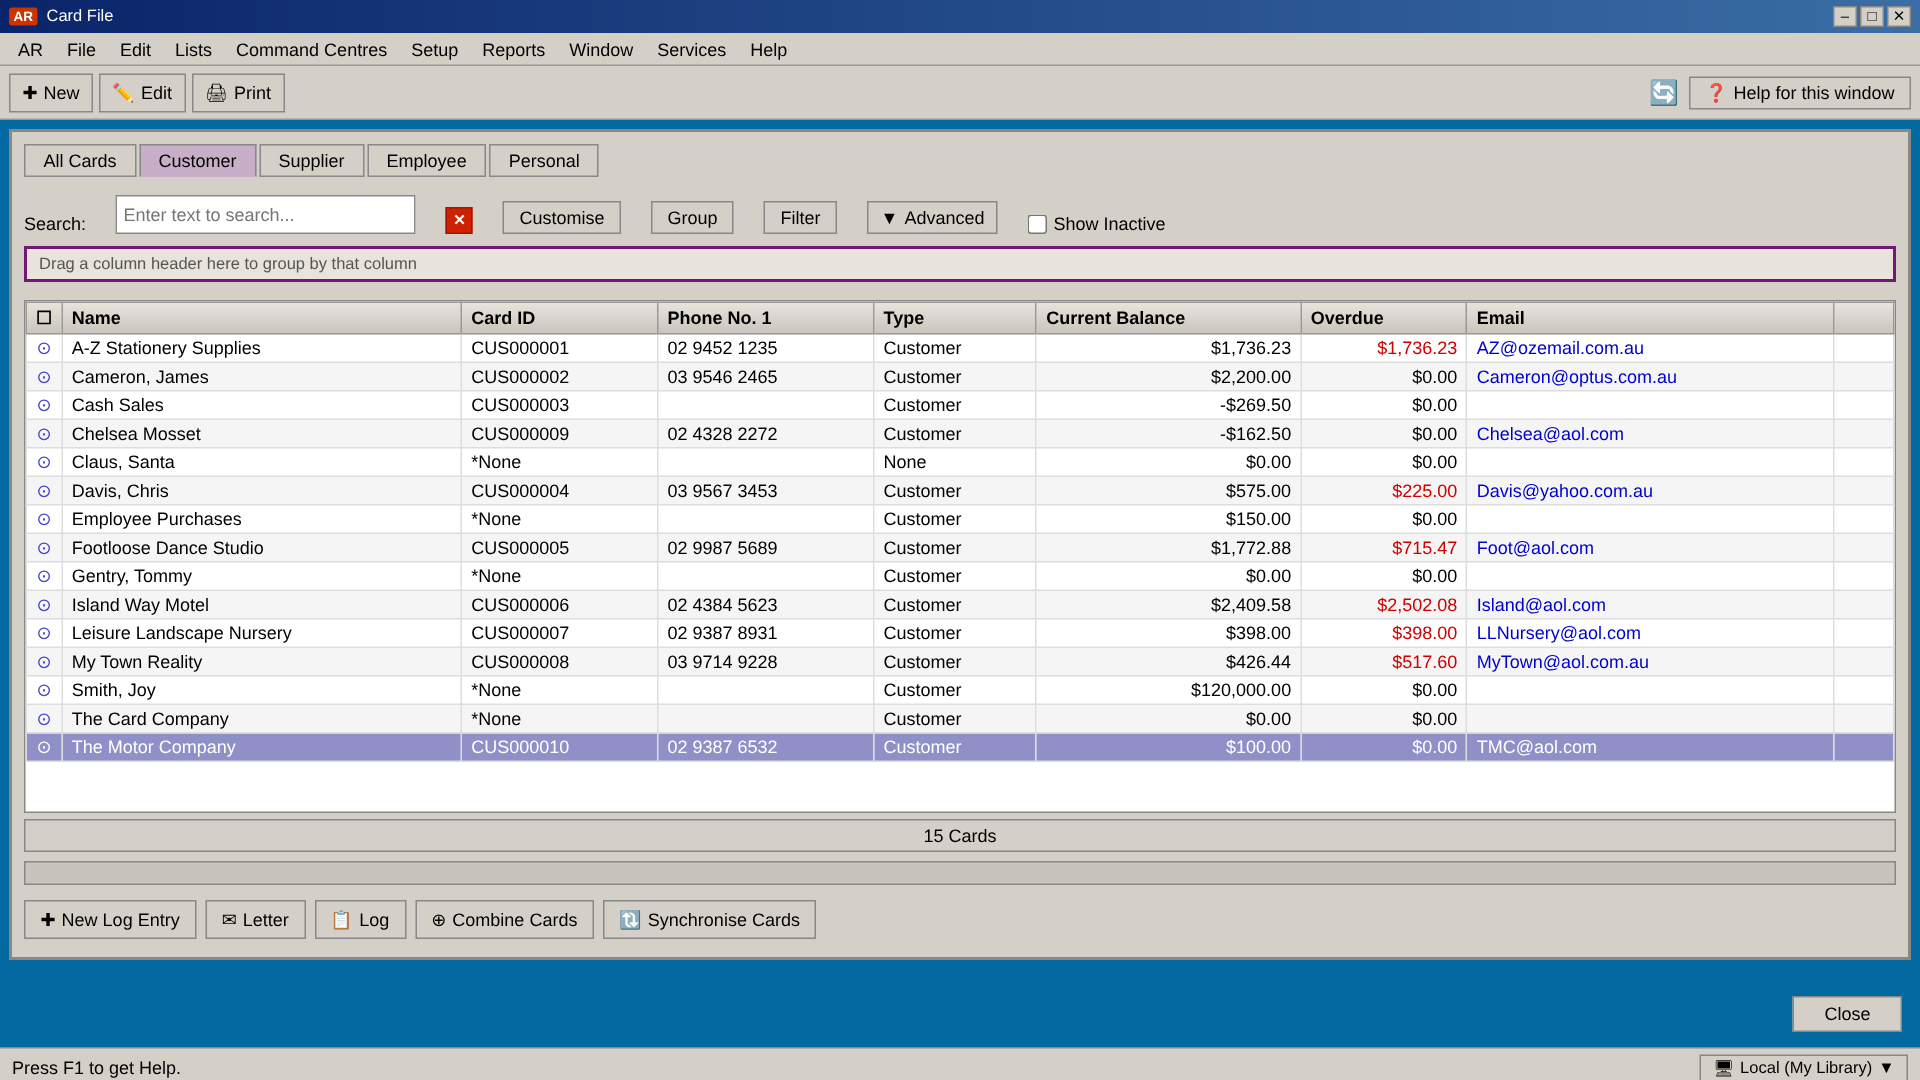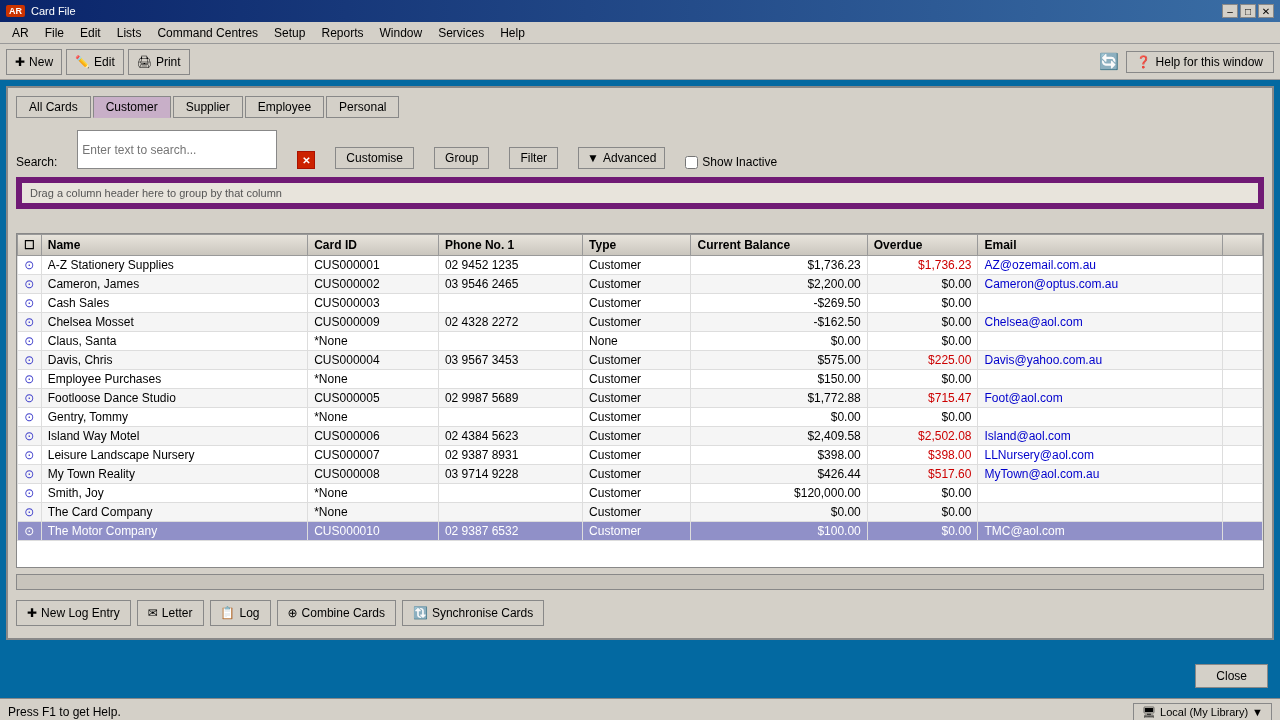--- a/index.html
+++ b/index.html
@@ -29,28 +29,28 @@
     .card-panel { background: #d4d0c8; border: 2px solid #888; padding: 8px; flex: 1; display: flex; flex-direction: column; gap: 4px; }
 
     
     .tab-row { display: flex; gap: 2px; margin-bottom: 4px; }
     .tab { padding: 3px 12px; border: 1px solid #888; background: #d4d0c8; cursor: pointer; font-size: 12px; }
     .tab.active { background: #c8afc8; border-bottom: 1px solid #c8afc8; font-weight: normal; }
 
     
     .search-bar { display: flex; align-items: flex-end; gap: 20px; padding: 4px 0; }
     .search-label { font-size: 12px; }
-    .search-input { border: 1px solid #888; background: white; height: 39px; width: 200px; padding: 2px 4px; font-size: 12px; }
+    .search-input { border: 1px solid #888; background: white; height: 26px; width: 200px; padding: 2px 4px; font-size: 12px; }
     .search-clear { width: 18px; height: 18px; background: #cc2200; border: 1px solid #aa1100; color: white; display: flex; align-items: center; justify-content: center; cursor: pointer; font-size: 10px; font-weight: bold; }
     .search-btn { background: #d4d0c8; border: 1px solid #888; padding: 2px 10px; font-size: 12px; cursor: pointer; height: 22px; }
     .show-inactive { display: flex; align-items: center; gap: 4px; font-size: 12px; cursor: pointer; }
     .adv-btn { background: #d4d0c8; border: 1px solid #888; padding: 2px 8px; font-size: 12px; cursor: pointer; height: 22px; display: flex; align-items: center; gap: 4px; }
 
     
-    .drag-area { background: #e8e4dc; border: 6px solid #701a75; padding: 4px 8px; font-size: 11px; color: #555; margin-bottom: 20px; }
+    .drag-area { background: #e8e4dc; border: 2px solid #701a75; padding: 4px 8px; font-size: 11px; color: #555; margin-bottom: 8px; }
 
     
     .table-container { flex: 1; overflow-y: auto; border: 1px solid #888; background: white; }
     table { width: 100%; border-collapse: collapse; font-size: 12px; }
     thead tr { background: linear-gradient(to bottom, #e8e4dc, #c8c4bc); }
     thead th { border: 1px solid #999; padding: 3px 6px; text-align: left; font-weight: bold; cursor: pointer; white-space: nowrap; }
     tbody tr { background: white; }
     tbody tr:nth-child(even) { background: #f5f5f5; }
     tbody tr.selected { background: #9090c8; color: white; }
     tbody tr.selected td { color: white; }
@@ -340,20 +340,23 @@
       <td>Customer</td>
       <td class="currency">$100.00</td>
       <td class="currency ">$0.00</td>
       <td class="email-cell"><a href="#">TMC@aol.com</a></td>
       <td></td>
     </tr>
           </tbody>
       </table>
     </div>
 
+    <div class="table-footer">
+      <span>15 Cards</span>
+    </div>
 
     <div class="scrollbar-h"></div>
 
     <div class="bottom-btns">
       <button class="bottom-btn">
         <span>✚</span>
         <span>New Log Entry</span>
       </button>
       <button class="bottom-btn">
         <span>✉</span>

